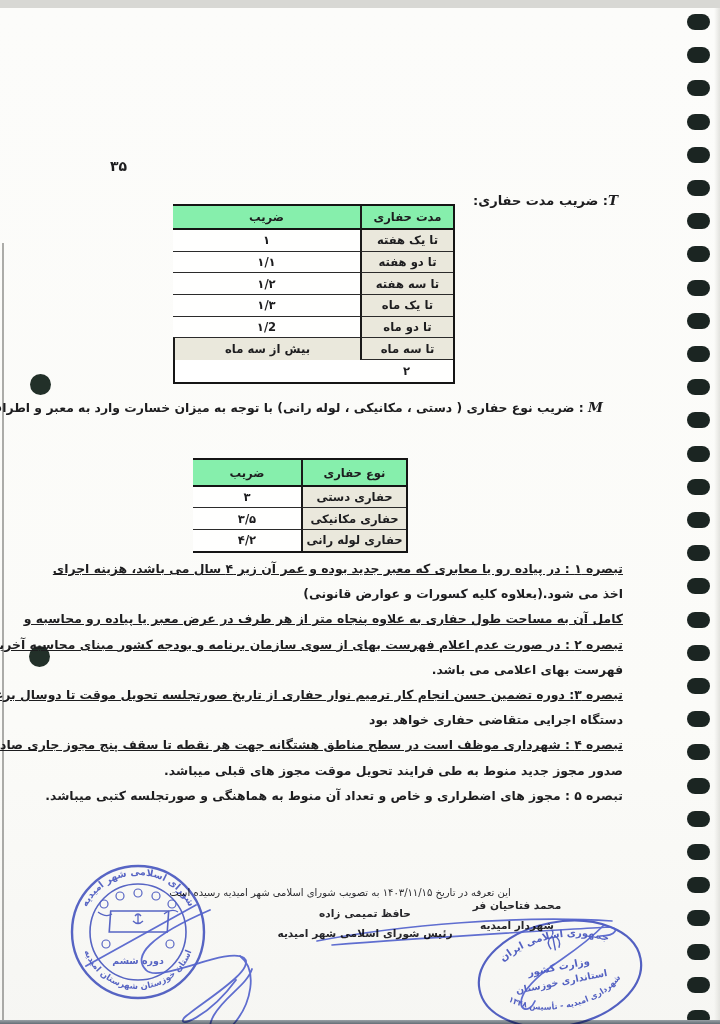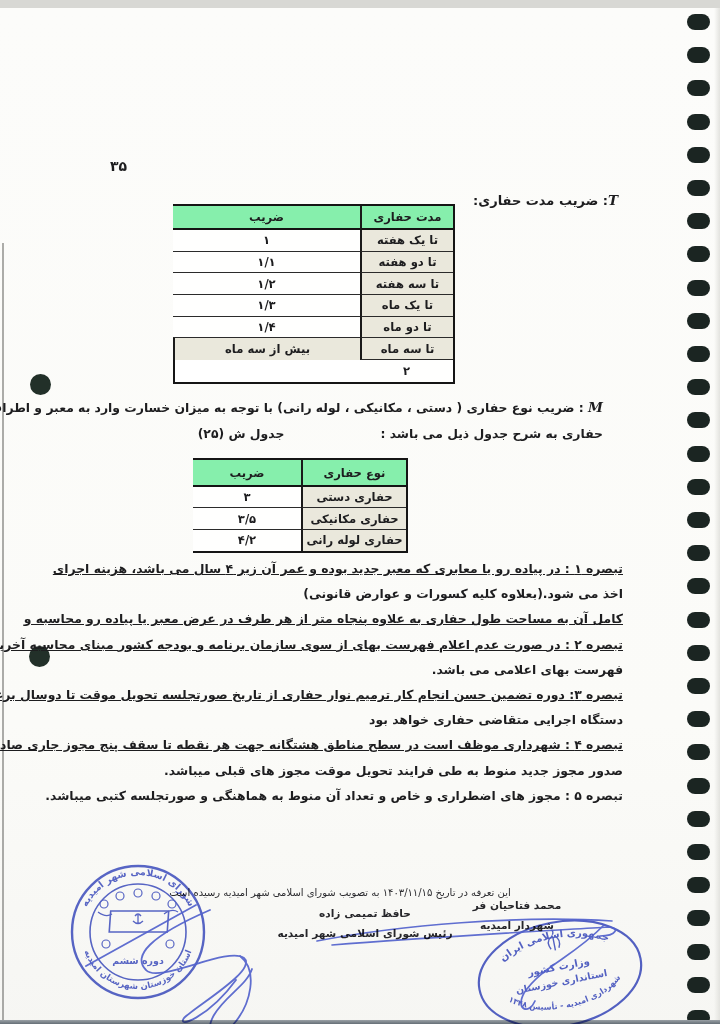--- a/index.html
+++ b/index.html
@@ -110,29 +110,28 @@
       <div class="cell head">ضریب</div>
       <div class="cell lab c-right">تا یک هفته</div>
       <div class="cell val">۱</div>
       <div class="cell lab c-right">تا دو هفته</div>
       <div class="cell val">۱/۱</div>
       <div class="cell lab c-right">تا سه هفته</div>
       <div class="cell val">۱/۲</div>
       <div class="cell lab c-right">تا یک ماه</div>
       <div class="cell val">۱/۳</div>
       <div class="cell lab c-right">تا دو ماه</div>
-      <div class="cell val">۱/۴</div>
+      <div class="cell val">۱/2</div>
       <div class="cell lab c-right">تا سه ماه</div>
       <div class="cell lab c-right lastrow">بیش از سه ماه</div>
       <div class="cell val lastrow">۲</div>
     </div>
 
   <div class="m-para">
     <div class="m-line1"><span class="m-var">M</span><span> : ضریب نوع حفاری ( دستی ، مکانیکی ، لوله رانی) با توجه به میزان خسارت وارد به معبر و اطراف مسیر</span></div>
-    <div class="m-line2"><span>حفاری به شرح جدول ذیل می باشد :</span><span class="m-gap"></span><span>جدول ش (۲۵)</span></div>
   </div>
 
   <div class="tbl" id="table2" style="right:312px;top:450px;width:215px;grid-template-columns:105px 108px;grid-template-rows:27px repeat(3,21.4px);">
       <div class="cell head c-right">نوع حفاری</div>
       <div class="cell head">ضریب</div>
       <div class="cell lab c-right">حفاری دستی</div>
       <div class="cell val">۳</div>
       <div class="cell lab c-right">حفاری مکانیکی</div>
       <div class="cell val">۳/۵</div>
       <div class="cell lab c-right lastrow">حفاری لوله رانی</div>

